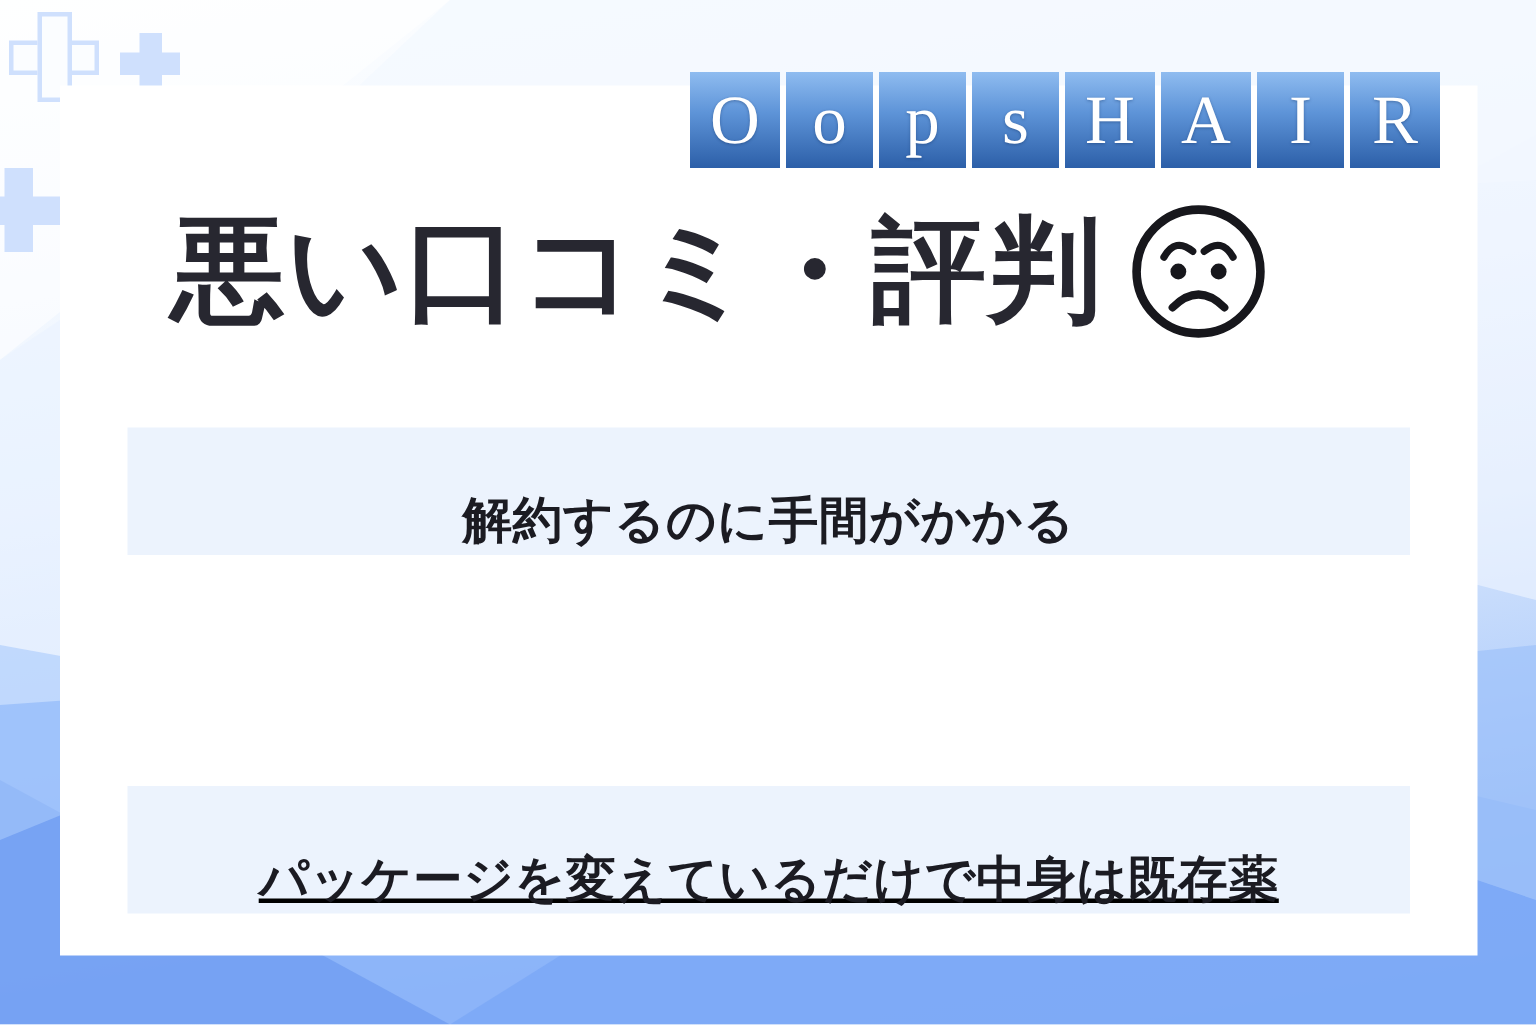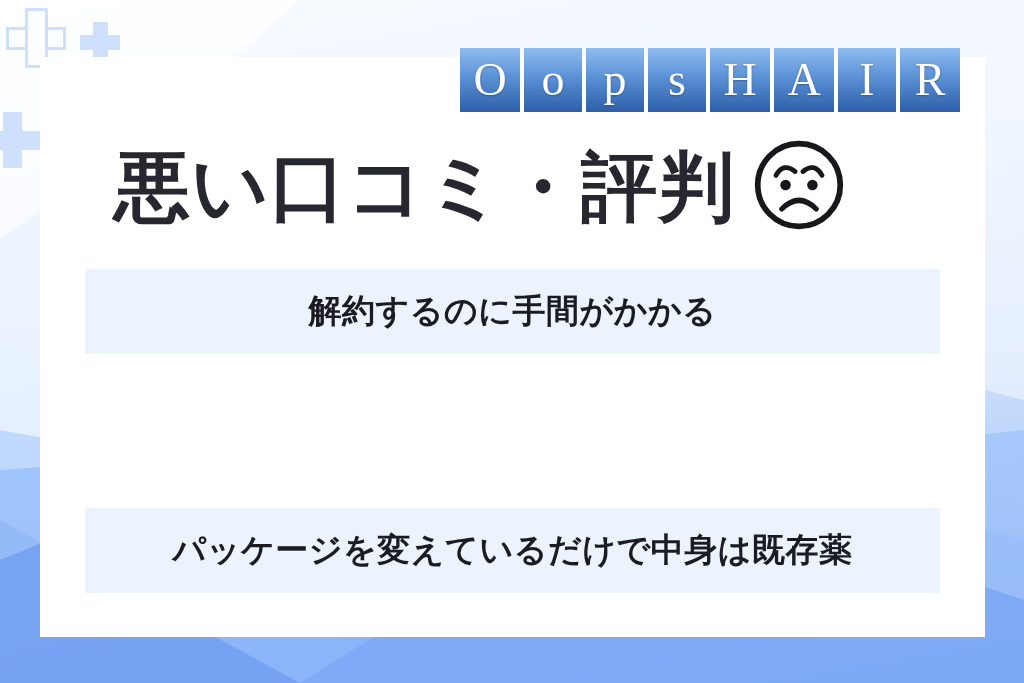--- a/index.html
+++ b/index.html
@@ -83,25 +83,25 @@
     line-height: 64px;
     text-align: center;
     text-shadow: 0 1px 2px rgba(20,50,100,0.45);
   }
   .tile.narrow { width: 58px; }
 
   
   #headline-row {
     position: absolute;
     left: 74px;
-    top: 80px;
+    top: 66px;
     width: 880px;
     height: 116px;
     display: flex;
-    align-items: flex-start;
+    align-items: center;
   }
   #headline {
     font-family: "DejaVu Sans", "Liberation Sans", sans-serif;
     font-size: 76px;
     font-weight: 700;
     letter-spacing: 1px;
     color: #272730;
     white-space: nowrap;
   }
   #sad-face {
@@ -112,26 +112,27 @@
   }
 
   
   .band {
     position: absolute;
     left: 45px;
     width: 855px;
     height: 85px;
     background: #ecf3fd;
     display: flex;
-    align-items: center;
+    align-items: flex-end;
     justify-content: center;
+    margin-top: 16px;
   }
   #band-0 { top: 212px; }
   #band-1 { top: 332px; }
-  #band-2 { top: 451px; }
+  #band-2 { top: 451px; text-decoration: underline; }
 
   .band-text {
     font-family: "DejaVu Sans", "Liberation Sans", sans-serif;
     font-size: 33px;
     font-weight: 700;
     color: #1b1b22;
     letter-spacing: 0.5px;
     white-space: nowrap;
   }
 </style>

